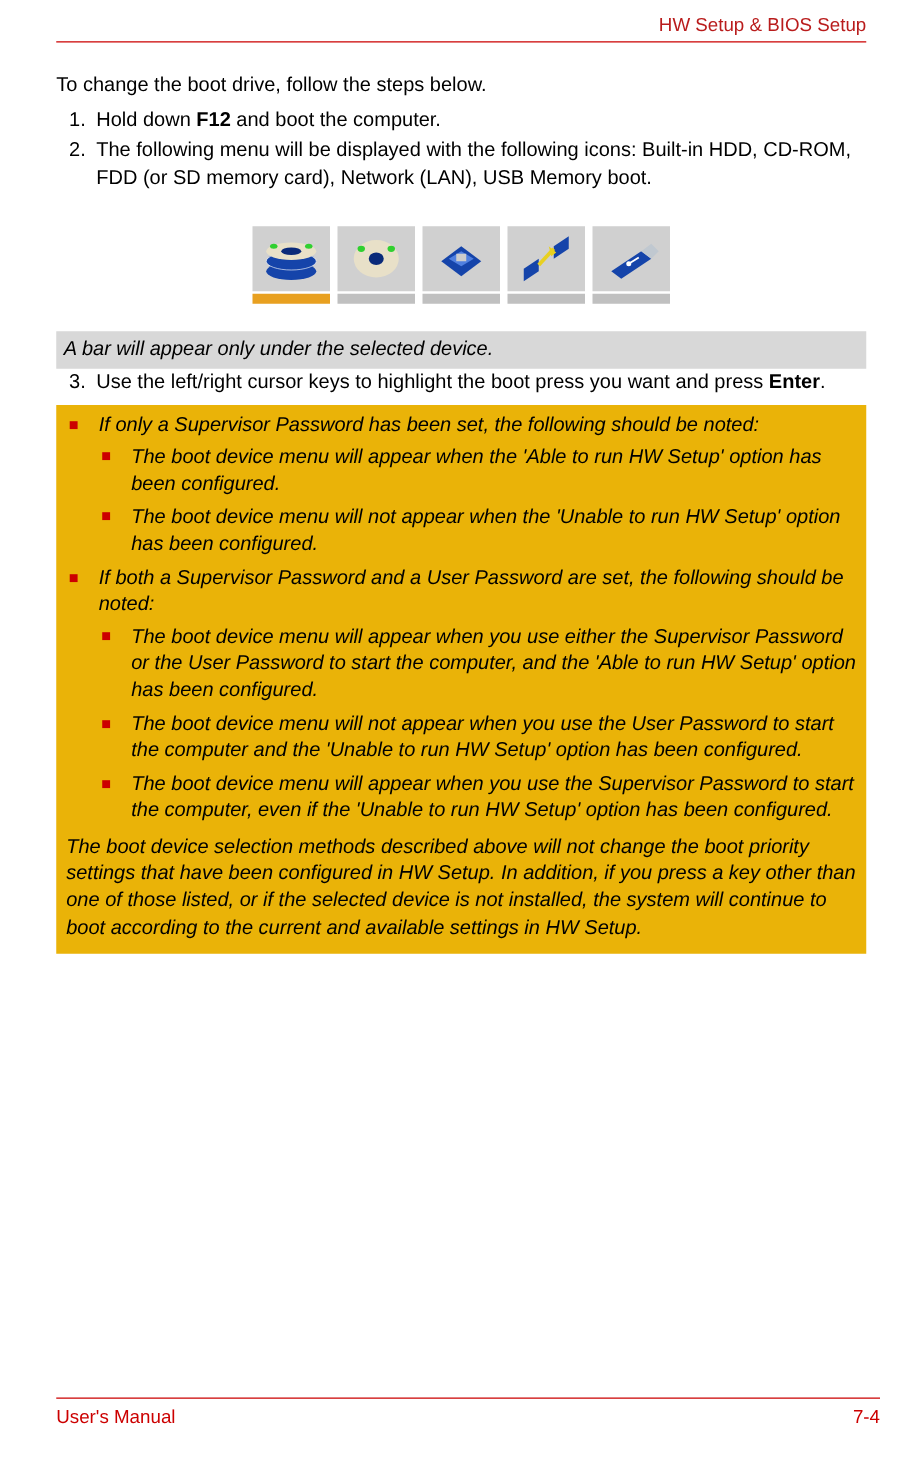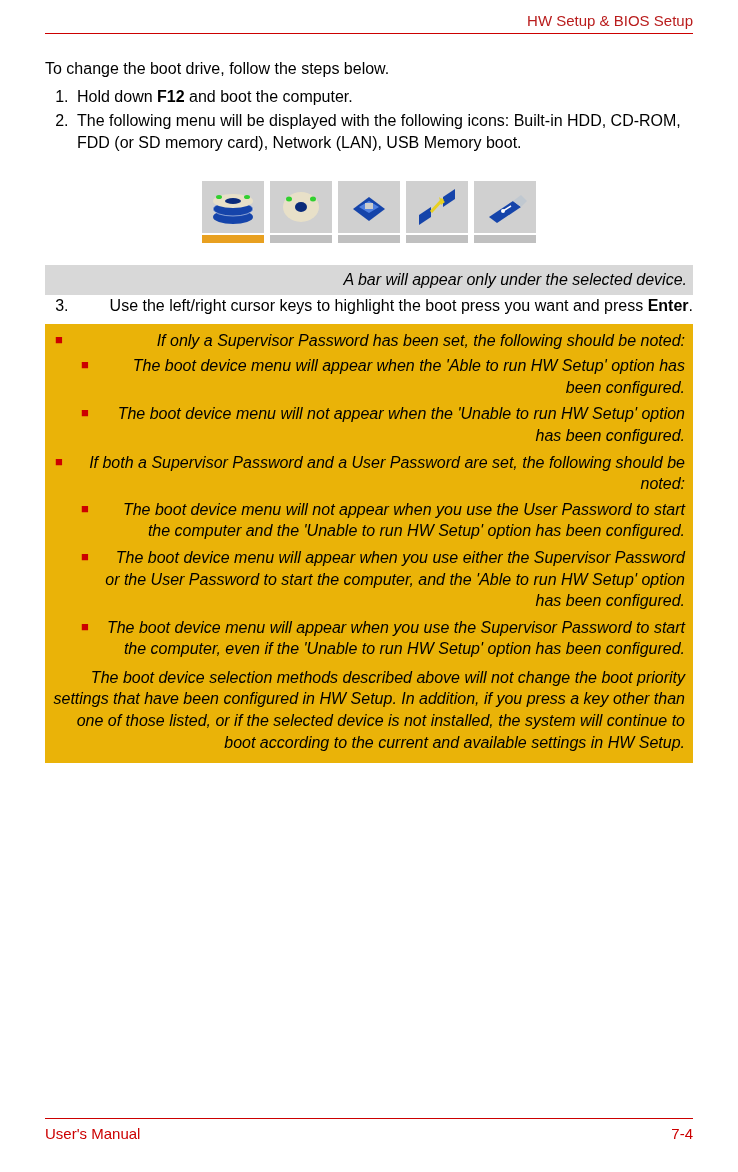--- a/index.html
+++ b/index.html
@@ -75,21 +75,20 @@
   }
   .info-icon {
     width: 42px;
     flex-shrink: 0;
     margin-top: 2px;
   }
   .info-icon svg { display: block; }
   .info-body {
     flex: 1;
     margin-left: 33px;
-    text-align: right;
   }
   .note-bar {
     background: #d8d8d8;
     font-style: italic;
     padding: 4px 6px;
     line-height: 1.35;
   }
   .note-box {
     background: #eab308;
     padding: 6px 8px 10px 8px;
@@ -133,21 +132,21 @@
     font-size: 13px;
     font-style: normal;
   }
   .note-para {
     margin-top: 7px;
   }
   .footer {
     position: absolute;
     bottom: 30px;
     left: 45px;
-    right: 45px;
+    right: 34px;
     margin-top: 48px;
   }
   .footer-rule {
     border: none;
     border-top: 1.5px solid #cc0000;
     margin-bottom: 6px;
   }
   .footer-row {
     display: flex;
     justify-content: space-between;
@@ -265,22 +264,22 @@
         <li>
           <span>If only a Supervisor Password has been set, the following should be noted:</span>
           <ul class="sub-list">
             <li>The boot device menu will appear when the 'Able to run HW Setup' option has been configured.</li>
             <li>The boot device menu will not appear when the 'Unable to run HW Setup' option has been configured.</li>
           </ul>
         </li>
         <li>
           <span>If both a Supervisor Password and a User Password are set, the following should be noted:</span>
           <ul class="sub-list">
+            <li>The boot device menu will appear when you use either the Supervisor Password or the User Password to start the computer, and the 'Able to run HW Setup' option has been configured.</li>
             <li>The boot device menu will not appear when you use the User Password to start the computer and the 'Unable to run HW Setup' option has been configured.</li>
-            <li>The boot device menu will appear when you use either the Supervisor Password or the User Password to start the computer, and the 'Able to run HW Setup' option has been configured.</li>
             <li>The boot device menu will appear when you use the Supervisor Password to start the computer, even if the 'Unable to run HW Setup' option has been configured.</li>
           </ul>
         </li>
       </ul>
       <p class="note-para">The boot device selection methods described above will not change the boot priority settings that have been configured in HW Setup. In addition, if you press a key other than one of those listed, or if the selected device is not installed, the system will continue to boot according to the current and available settings in HW Setup.</p>
     </div>
   </div>
 </div>
 
 <div class="footer">

